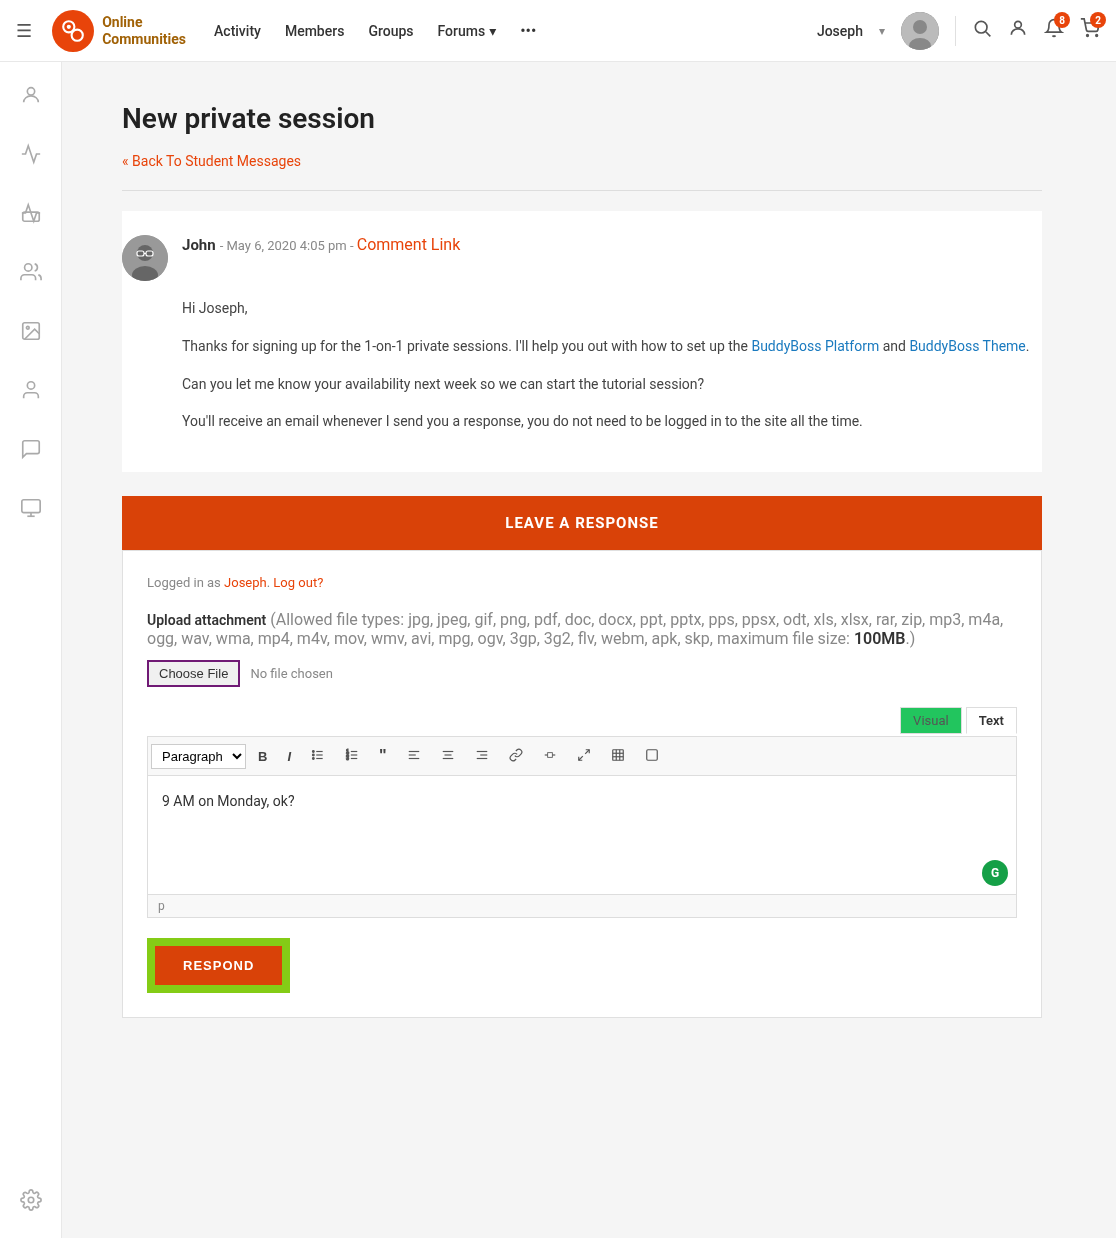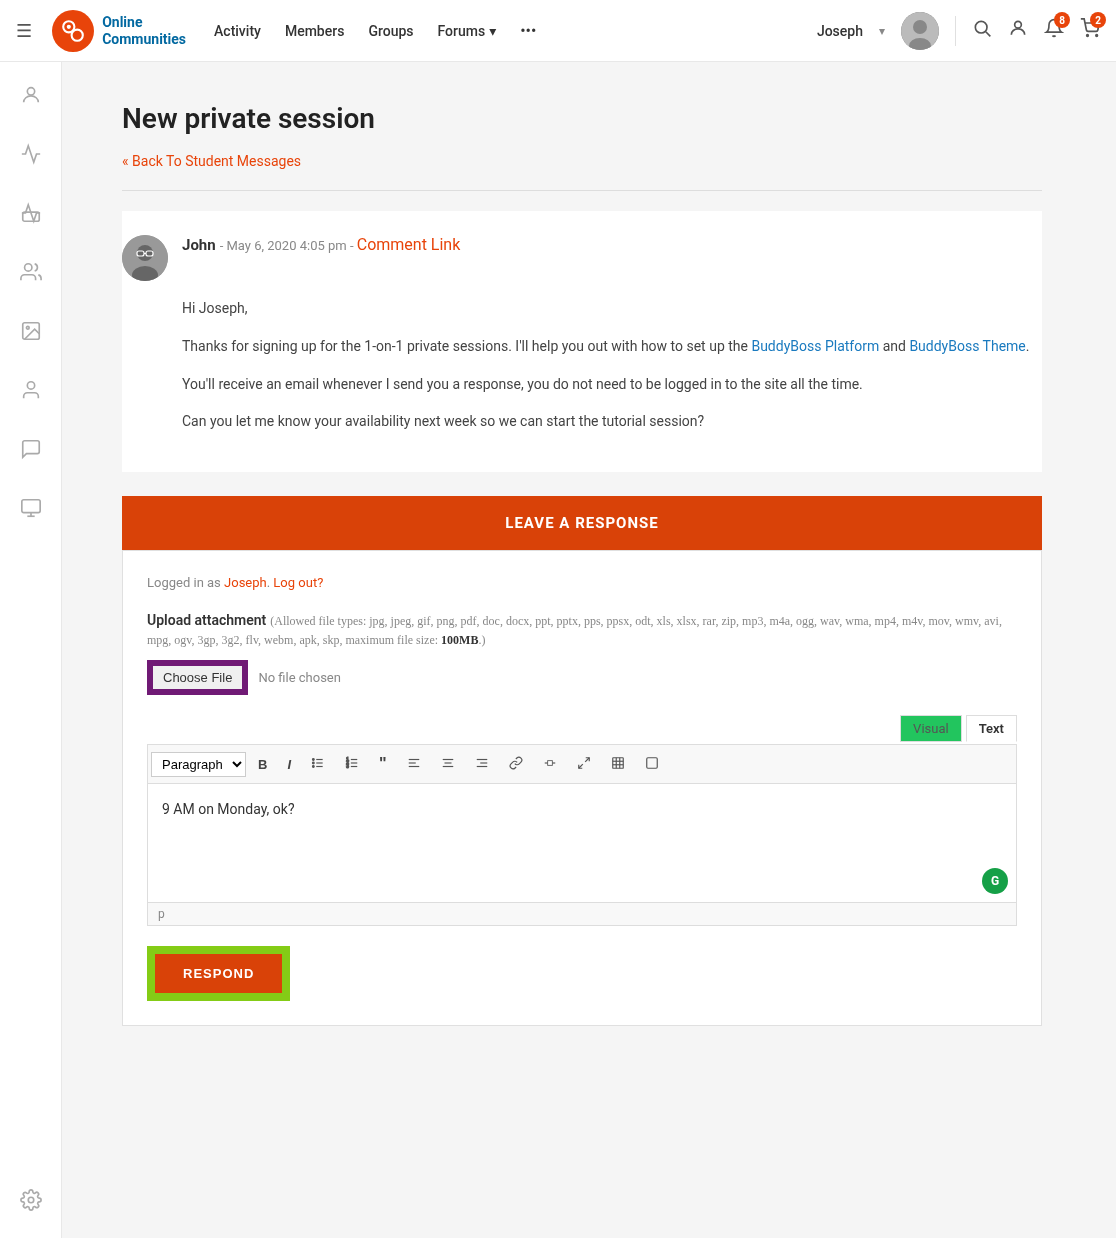--- a/index.html
+++ b/index.html
@@ -18,21 +18,21 @@
       z-index: 100;
     }
     .topnav-left { display: flex; align-items: center; gap: 8px; }
     .hamburger-icon { font-size: 18px; color: #555; margin-right: 12px; cursor: pointer; }
     .logo-circle {
       width: 42px; height: 42px; border-radius: 50%;
       background: #e8440a;
       display: flex; align-items: center; justify-content: center;
       color: #fff; font-size: 18px; font-weight: bold;
     }
-    .brand-name { font-size: 14px; font-weight: 700; color: #0369a1; line-height: 1.2; }
+    .brand-name { font-size: 14px; font-weight: 700; color: #a16207; line-height: 1.2; }
     .topnav-links { display: flex; align-items: center; gap: 24px; margin-left: 20px; }
     .topnav-links a { text-decoration: none; color: #333; font-size: 14px; font-weight: 500; }
     .forums-btn { display: flex; align-items: center; gap: 4px; cursor: pointer; font-size: 14px; font-weight: 500; }
     .topnav-right { margin-left: auto; display: flex; align-items: center; gap: 16px; }
     .user-name { font-size: 14px; font-weight: 500; color: #333; }
     .avatar-circle {
       width: 38px; height: 38px; border-radius: 50%;
       background: #888;
       display: flex; align-items: center; justify-content: center;
       color: #fff; font-size: 14px; overflow: hidden;
@@ -105,25 +105,25 @@
       border: 1px solid #e0e0e0;
       padding: 24px;
     }
 
     .logged-in-text { font-size: 13px; color: #888; margin-bottom: 20px; }
     .logged-in-text a { color: #e8440a; text-decoration: none; }
     .logged-user { color: #e8440a; }
 
     .upload-section { margin-bottom: 20px; }
     .upload-label { font-size: 14px; font-weight: 600; color: #333; }
-    .upload-allowed { font-size: 12px; color: #888; font-weight: 400; font-family: Liberation Serif, serif; }
+    .upload-allowed { font-size: 16px; color: #888; font-weight: 400; }
     .upload-allowed strong { color: #333; font-weight: 600; }
     .file-input-row { margin-top: 12px; display: flex; align-items: center; gap: 10px; }
     .choose-file-btn {
-      border: 6px solid #701a75;
+      border: 2px solid #701a75;
       background: #f0f0f0;
       padding: 4px 10px;
       font-size: 13px;
       cursor: pointer;
       color: #333;
     }
     .no-file-text { font-size: 13px; color: #888; }
 
     
     .editor-tabs { display: flex; justify-content: flex-end; gap: 4px; margin-bottom: 2px; }
@@ -349,22 +349,22 @@
           <div>
             <span class="msg-author">John</span>
             <span class="msg-meta"> - <span>May 6, 2020 4:05 pm</span> - </span>
             <a href="#" class="comment-link">Comment Link</a>
           </div>
         </div>
       </div>
       <div class="msg-body">
         <p>Hi Joseph,</p>
         <p>Thanks for signing up for the 1-on-1 private sessions. I'll help you out with how to set up the <a href="#">BuddyBoss Platform</a> and <a href="#">BuddyBoss Theme</a>.</p>
+        <p>Can you let me know your availability next week so we can start the tutorial session?</p>
         <p>You'll receive an email whenever I send you a response, you do not need to be logged in to the site all the time.</p>
-        <p>Can you let me know your availability next week so we can start the tutorial session?</p>
       </div>
     </div>
 
     
     <div class="leave-response">
       <span>LEAVE A RESPONSE</span>
     </div>
 
     <div class="response-form">
       <p class="logged-in-text">

